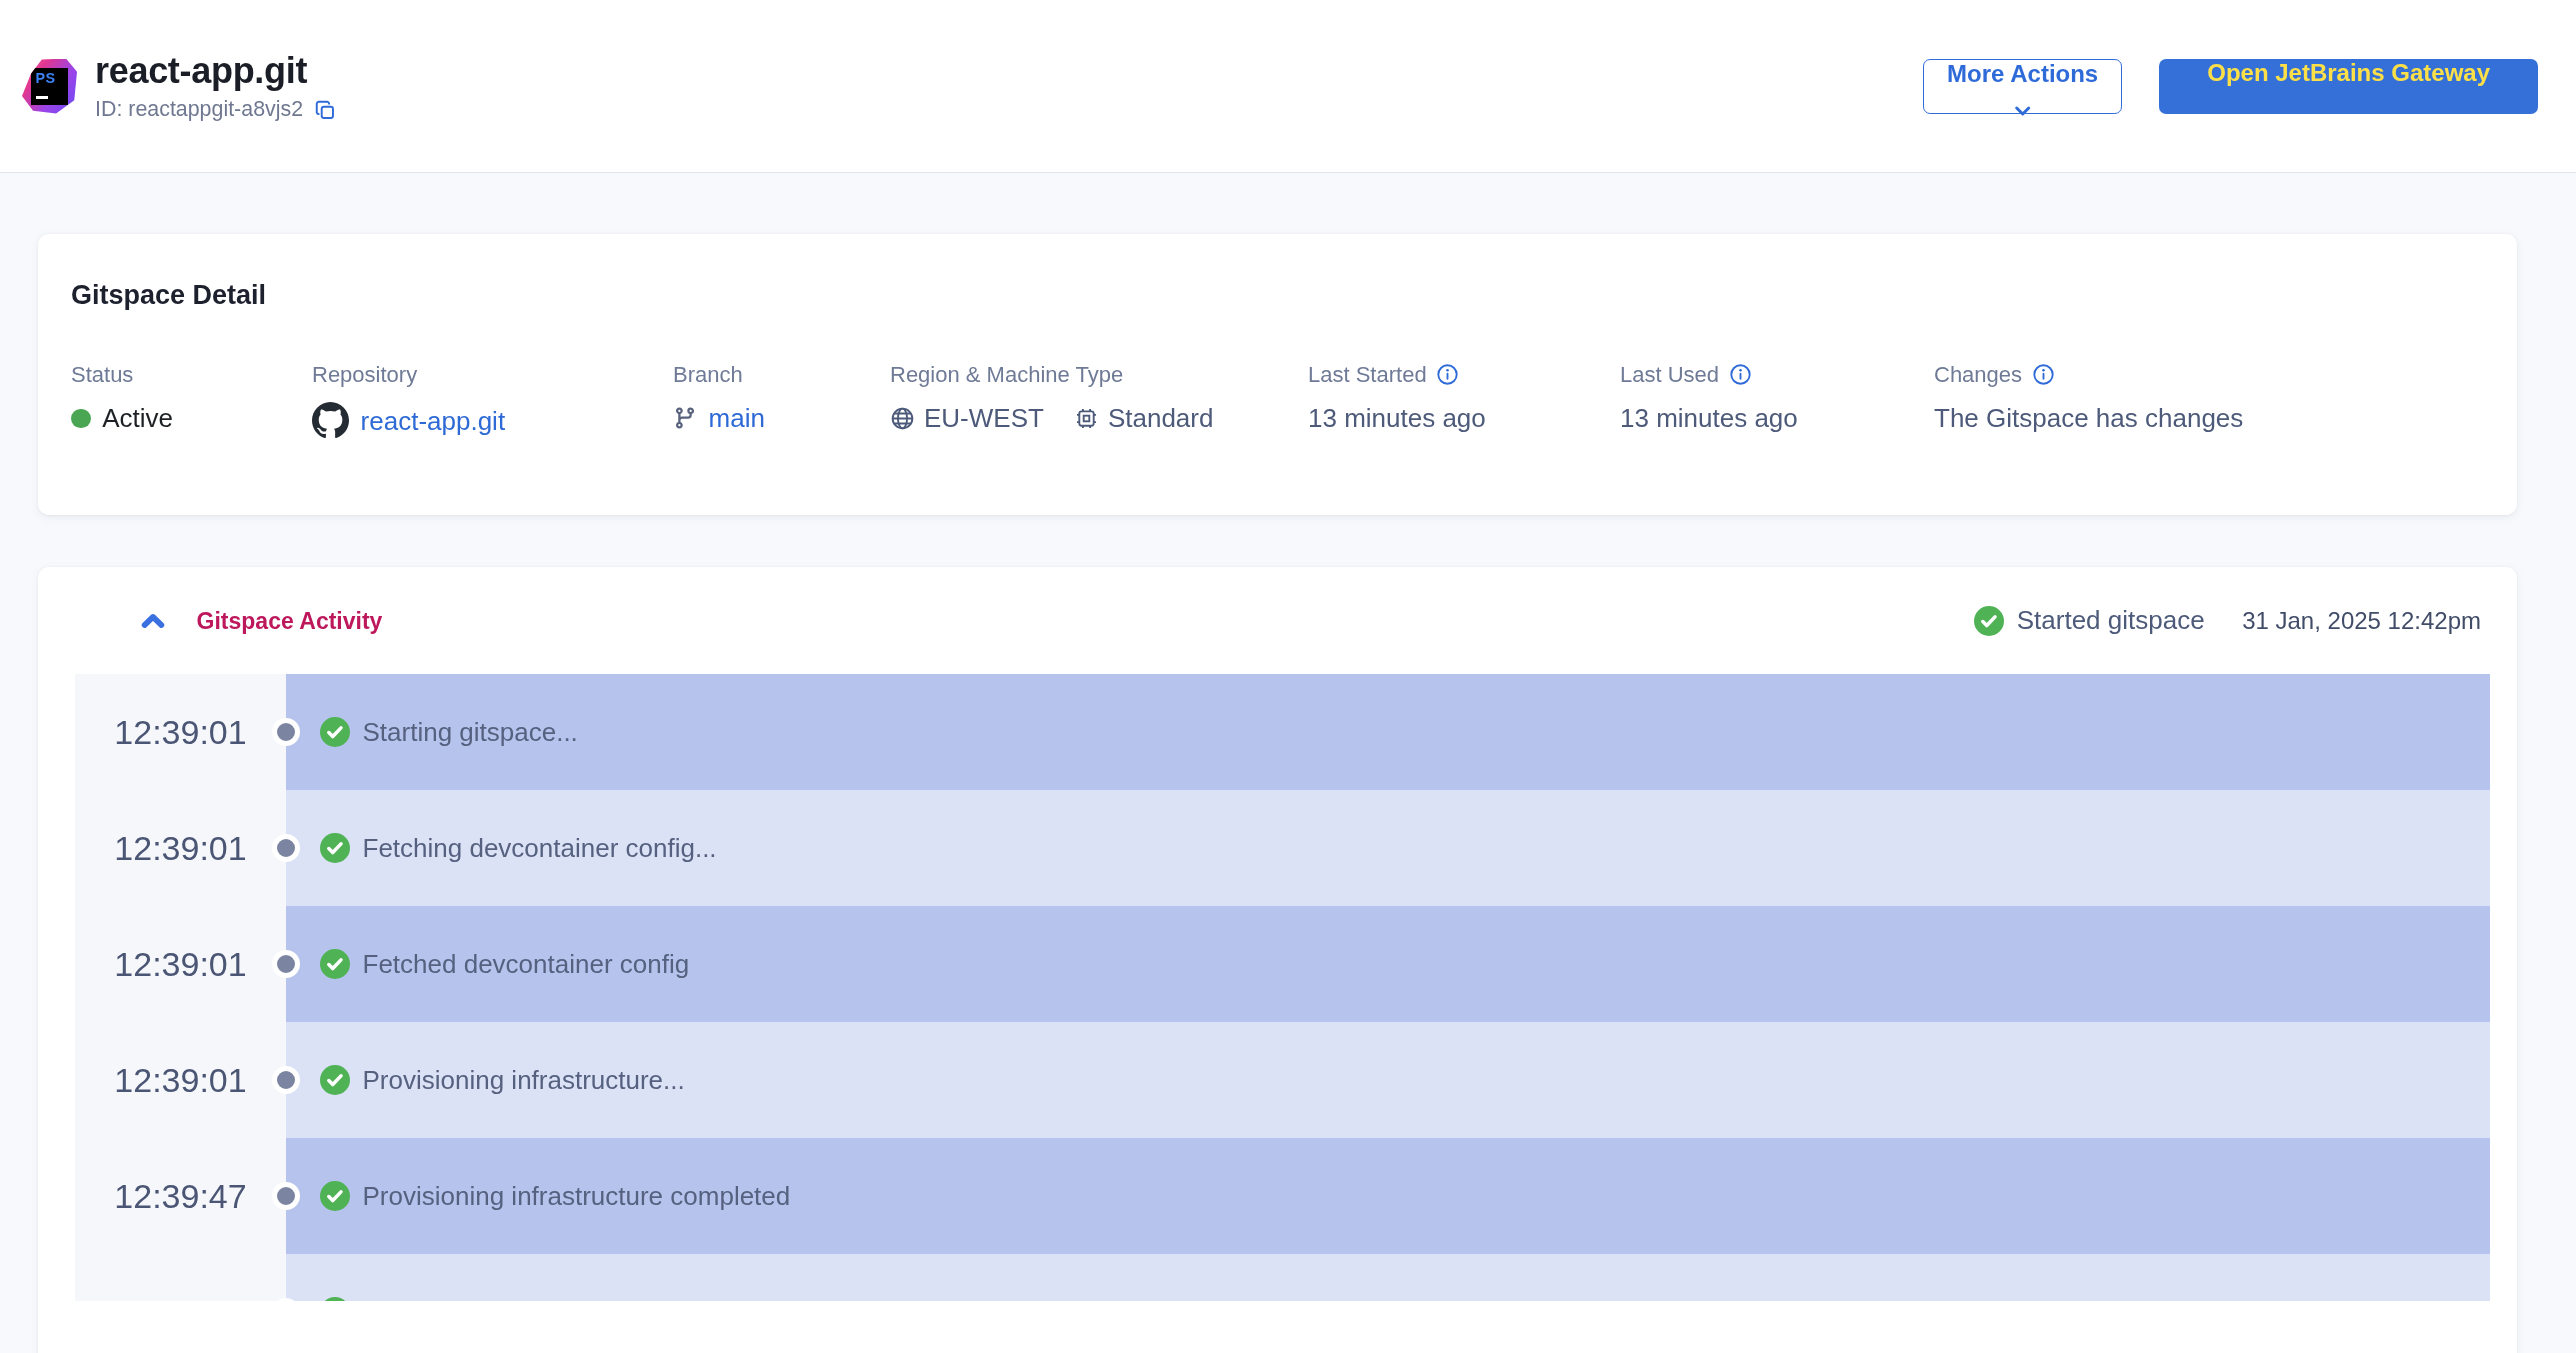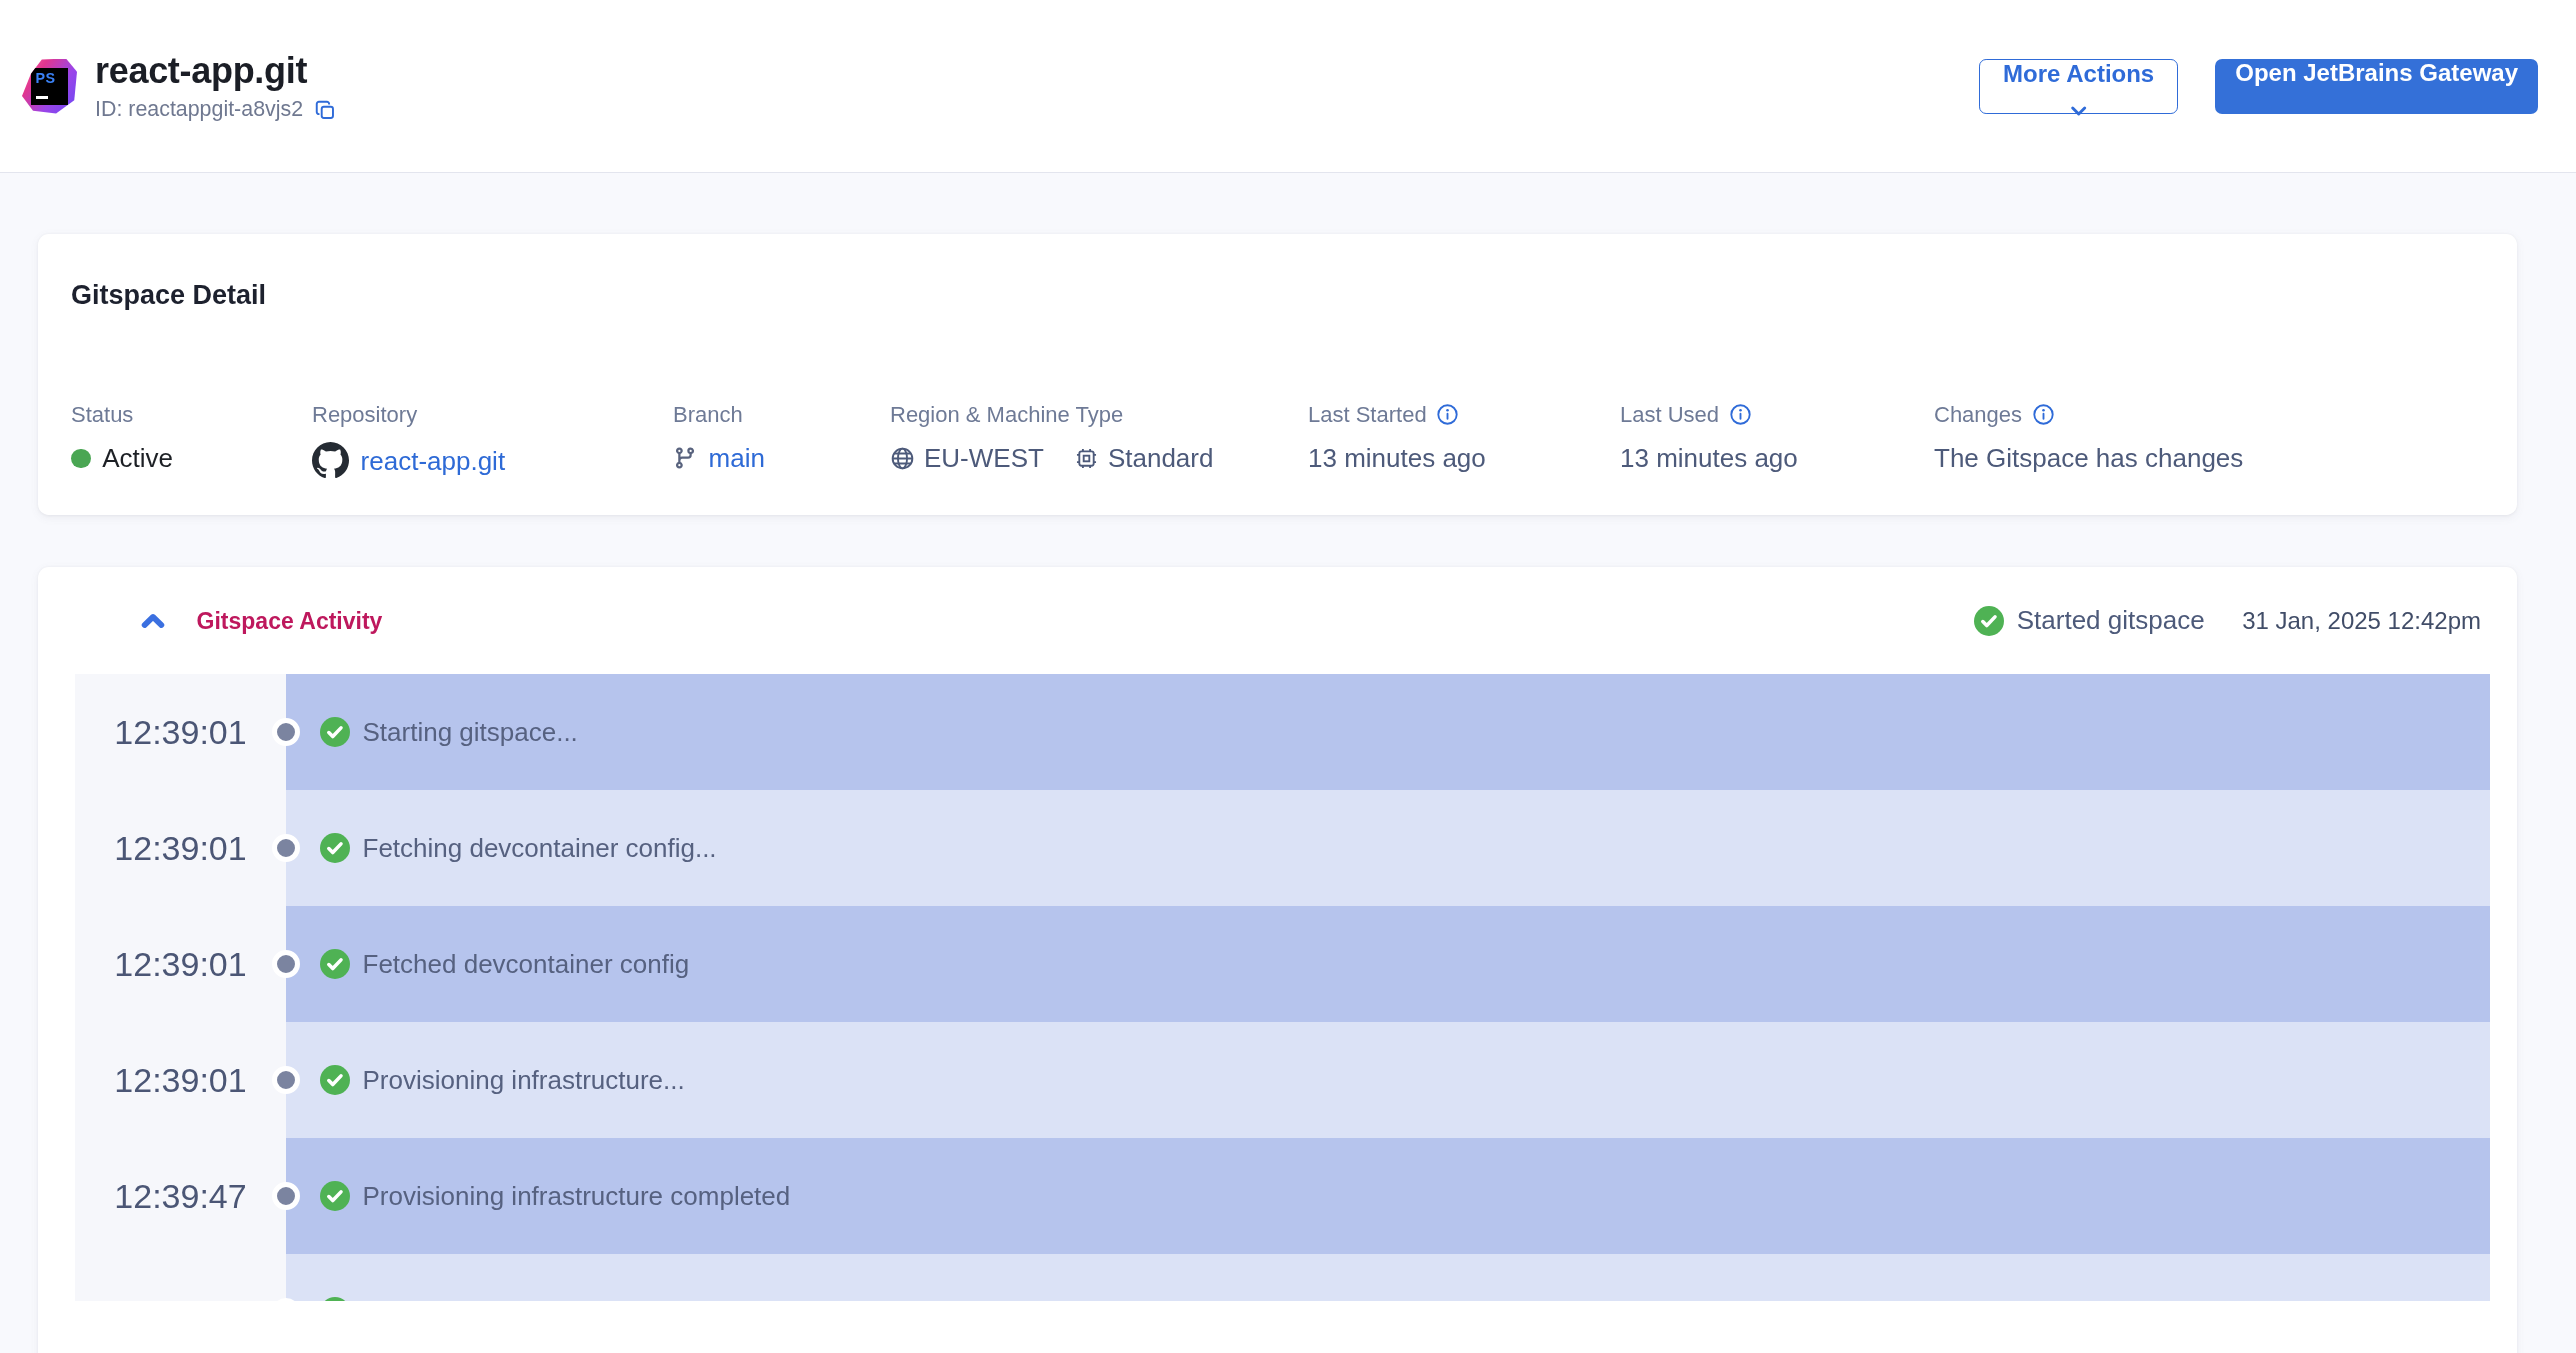--- a/index.html
+++ b/index.html
@@ -31,31 +31,31 @@
     content:"";position:absolute;left:4.5px;bottom:5.4px;width:12.5px;height:3.6px;background:#fff;
   }
   .title-block{display:flex;flex-direction:column;justify-content:center;}
   .page-title{font-size:36px;line-height:41px;font-weight:700;color:#1b1e26;letter-spacing:-0.3px;}
   .id-line{margin-top:6.2px;display:flex;align-items:center;gap:10.7px;}
   .gitspace-id{font-size:21.4px;line-height:25px;color:#6f7890;}
   .header-actions{margin-left:auto;display:flex;align-items:center;gap:37px;}
   .btn{height:55px;border-radius:7.1px;display:flex;align-items:center;box-sizing:border-box;
        font-size:24px;font-weight:700;cursor:pointer;flex-direction:column;}
   .btn-outline{background:#fff;border:1.8px solid #2f6bd8;color:#2f6bd8;padding:0 23px;gap:12.5px;}
-  .btn-solid{background:#3470d8;border:none;color:#ffffff;padding:0 20px;}
+  .btn-solid{background:#3470d8;border:none;color:#fde047;padding:0 48px;}
   
   .card{
     position:absolute;left:38px;width:2479px;background:#ffffff;border-radius:10.7px;
     box-shadow:0 0.9px 2.7px rgba(40,41,61,.05), 0 2.7px 9px rgba(96,97,112,.08);
     box-sizing:border-box;
   }
   .detail-card{top:234px;height:281px;padding:45px 36px 0 33px;}
   .detail-title{font-size:27px;line-height:32px;font-weight:700;color:#1d212e;}
   .fields{display:flex;margin-top:50px;}
-  .field{display:flex;flex-direction:column;margin-top:40px;}
+  .field{display:flex;flex-direction:column;}
   .f-status{width:241px;}
   .f-repo{width:361px;}
   .f-branch{width:217px;}
   .f-region{width:418px;}
   .f-started{width:312px;}
   .f-used{width:314px;}
   .f-changes{flex:1;}
   .field-label{font-size:22px;line-height:27px;color:#6e7a96;display:flex;align-items:center;gap:9.8px;}
   .field-value{margin-top:14.3px;font-size:26px;line-height:32px;color:#4d5a7a;
                display:flex;align-items:center;gap:11.6px;}

